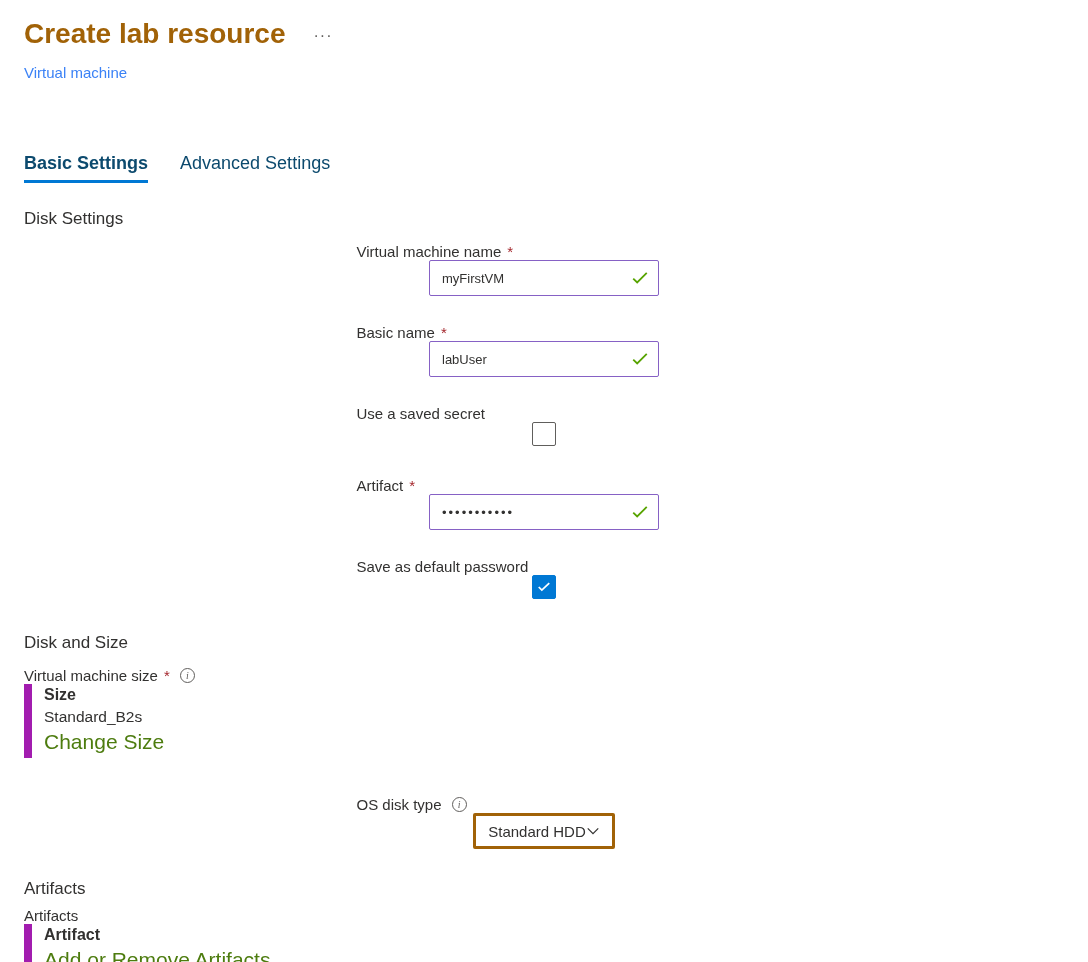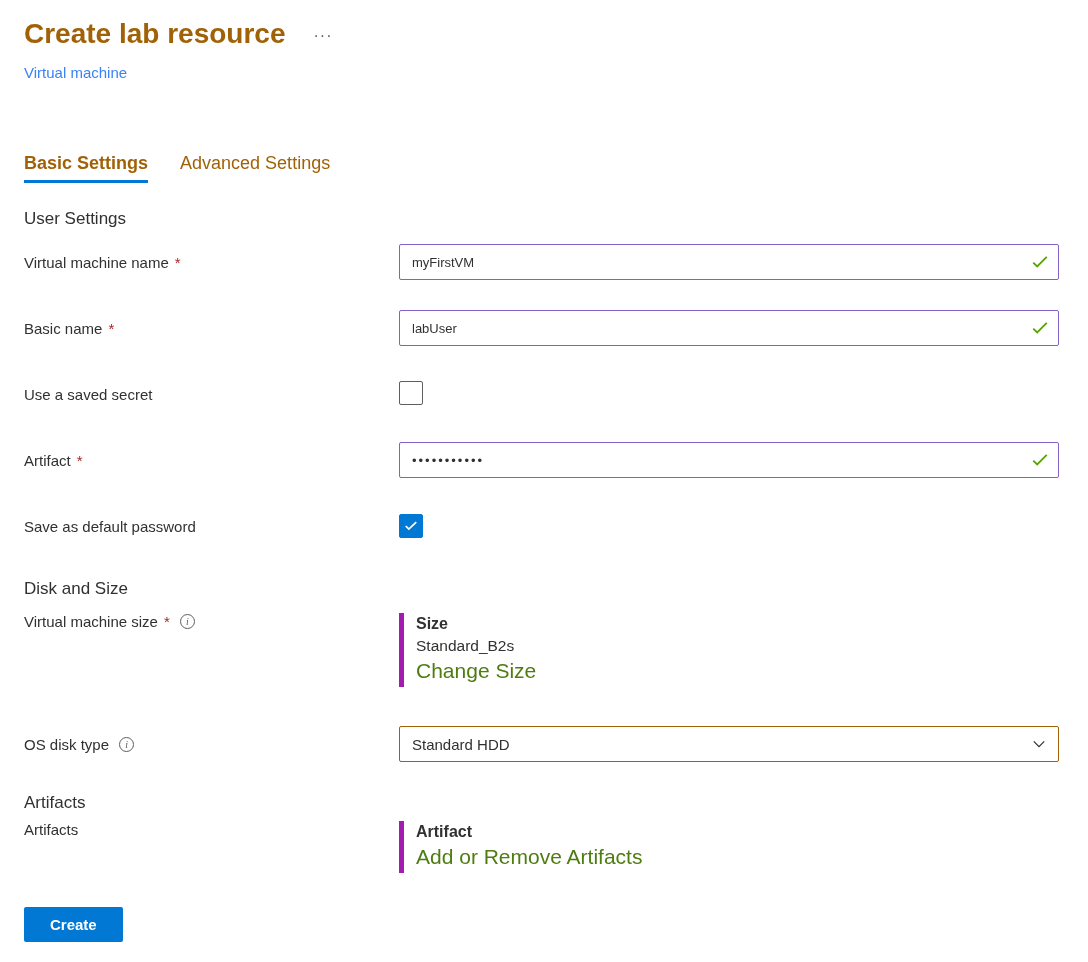--- a/index.html
+++ b/index.html
@@ -27,36 +27,37 @@
     .tabs {
       display: flex;
       gap: 32px;
       margin-top: 72px;
       border-bottom: none;
     }
     .tab {
       font-size: 18px;
       padding-bottom: 6px;
       cursor: pointer;
-      color: #a16207;
+      color: #0c4a6e;
     }
     .tab.active {
       font-weight: 600;
       border-bottom: 3px solid #0078d4;
     }
     .section {
       margin-top: 26px;
       font-size: 17px;
       color: #323130;
     }
     .form-row {
       display: flex;
       align-items: center;
       margin-top: 14px;
       min-height: 38px;
+      flex-direction: column;
     }
     .label-col {
       width: 375px;
       font-size: 15px;
       color: #323130;
       display: flex;
       align-items: center;
       gap: 4px;
     }
     .field-col {
@@ -105,30 +106,30 @@
       display: inline-flex;
       align-items: center;
       justify-content: center;
       font-size: 10px;
       color: #605e5c;
       margin-left: 6px;
       font-style: italic;
       font-family: Georgia, serif;
     }
     .card {
-      border-left: 5px solid #a21caf;
+      border-left: 8px solid #a21caf;
       padding: 2px 0 4px 12px;
     }
     .card-title { font-weight: 600; font-size: 16px; }
     .card-value { font-size: 15.5px; margin-top: 4px; }
     .card-link { color: #4d7c0f; font-size: 21px; margin-top: 4px; cursor: pointer; }
     .select-box {
       width: 100%;
       height: 36px;
-      border: 1px solid #a16207;
+      border: 3px solid #a16207;
       border-radius: 2px;
       padding: 0 12px;
       font-size: 15px;
       display: flex;
       align-items: center;
       justify-content: space-between;
       cursor: pointer;
       background: #fff;
     }
     .create-btn {
@@ -154,21 +155,21 @@
   <h1 class="title">Create lab resource</h1>
   <span class="ellipsis-icon">···</span>
 </div>
 <div class="subtitle">Virtual machine</div>
 
 <div class="tabs">
   <div class="tab active">Basic Settings</div>
   <div class="tab">Advanced Settings</div>
 </div>
 
-<div class="section">User Settings</div>
+<div class="section">Disk Settings</div>
 
 <div class="form-row">
   <div class="label-col">
     <span>Virtual machine name</span>
     <span class="required">*</span>
   </div>
   <div class="field-col input-valid-wrap">
     <input class="text-input" value="myFirstVM" style="">
     <svg class="check-icon" viewBox="0 0 16 16">
         <path d="M2 8.5l3.5 3.5L14 3.5" stroke="#57a300" stroke-width="1.6" fill="none"></path>

